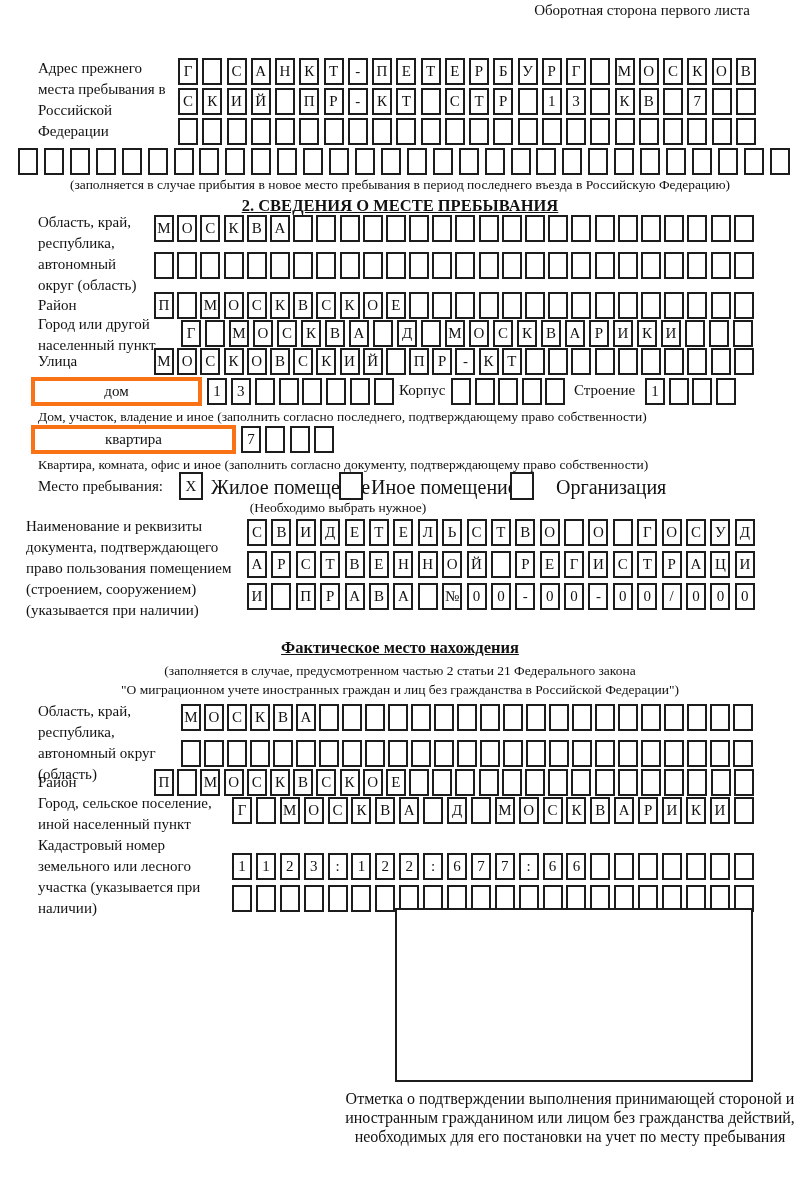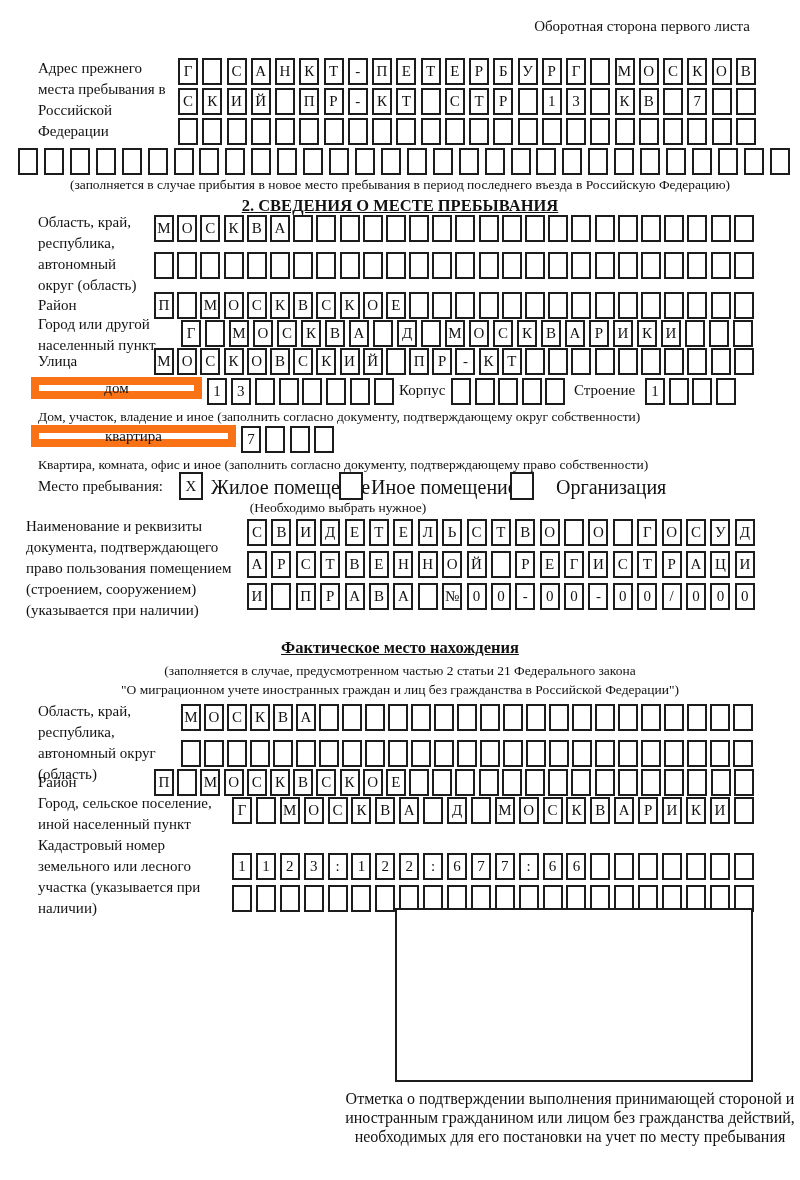--- a/index.html
+++ b/index.html
@@ -13,36 +13,36 @@
   .center{text-align:center;}
   .h2{font-size:16.5px;font-weight:bold;text-decoration:underline;}
   .cellrow{display:flex;justify-content:space-between;}
   .cellrow .cell{
     flex:none;width:20px;height:27px;box-sizing:border-box;border:2px solid #1c1c1c;
     display:flex;align-items:center;justify-content:center;
     font-size:15px;font-family:"Liberation Serif",serif;background:#fff;
   }
   .rowsstack{display:flex;flex-direction:column;gap:3px;}
   .widebox{
-    box-sizing:border-box;border:8px solid #f97316;height:22px;background:#fff;
+    box-sizing:border-box;border:4px solid #f97316;height:29px;background:#fff;
     display:flex;align-items:center;justify-content:center;font-size:15px;
   }
   .cbox{
     box-sizing:border-box;border:2px solid #1c1c1c;width:24px;height:28px;background:#fff;
     display:flex;align-items:center;justify-content:center;font-size:15px;
   }
   .stampbox{box-sizing:border-box;border:2px solid #1c1c1c;background:#fff;}
   .optlabel{font-size:20px;}
 </style>
 </head>
 <body>
 
 <div class="page">
 
-  <div class="abs label" style="top:16px;right:50px;">Оборотная сторона первого листа</div>
+  <div class="abs label" style="top:0;right:50px;">Оборотная сторона первого листа</div>
 
   <div class="abs label" style="top:58px;left:38px;width:128px;">Адрес прежнего места пребывания в Российской Федерации</div>
   <div class="abs rowsstack" style="top:58px;left:178px;">
     <div class="cellrow" style="width:578px;">
         <span class="cell">Г</span>
         <span class="cell"></span>
         <span class="cell">С</span>
         <span class="cell">А</span>
         <span class="cell">Н</span>
         <span class="cell">К</span>
@@ -319,21 +319,21 @@
       <span class="cell"></span>
       <span class="cell"></span>
     </div>
   <div class="abs label" style="top:380px;left:574px;">Строение</div>
   <div class="abs cellrow" style="top:378px;left:645px;width:91px;">
       <span class="cell">1</span>
       <span class="cell"></span>
       <span class="cell"></span>
       <span class="cell"></span>
     </div>
-  <div class="abs caption" style="top:408px;left:38px;width:740px;">Дом, участок, владение и иное (заполнить согласно документу, подтверждающему округ собственности)</div>
+  <div class="abs caption" style="top:408px;left:38px;width:740px;">Дом, участок, владение и иное (заполнить согласно последнего, подтверждающему право собственности)</div>
 
   <div class="abs widebox" style="top:425px;left:31px;width:205px;">квартира</div>
   <div class="abs cellrow" style="top:426px;left:241px;width:93px;">
       <span class="cell">7</span>
       <span class="cell"></span>
       <span class="cell"></span>
       <span class="cell"></span>
     </div>
   <div class="abs caption" style="top:456px;left:38px;width:740px;">Квартира, комната, офис и иное (заполнить согласно документу, подтверждающему право собственности)</div>
 

